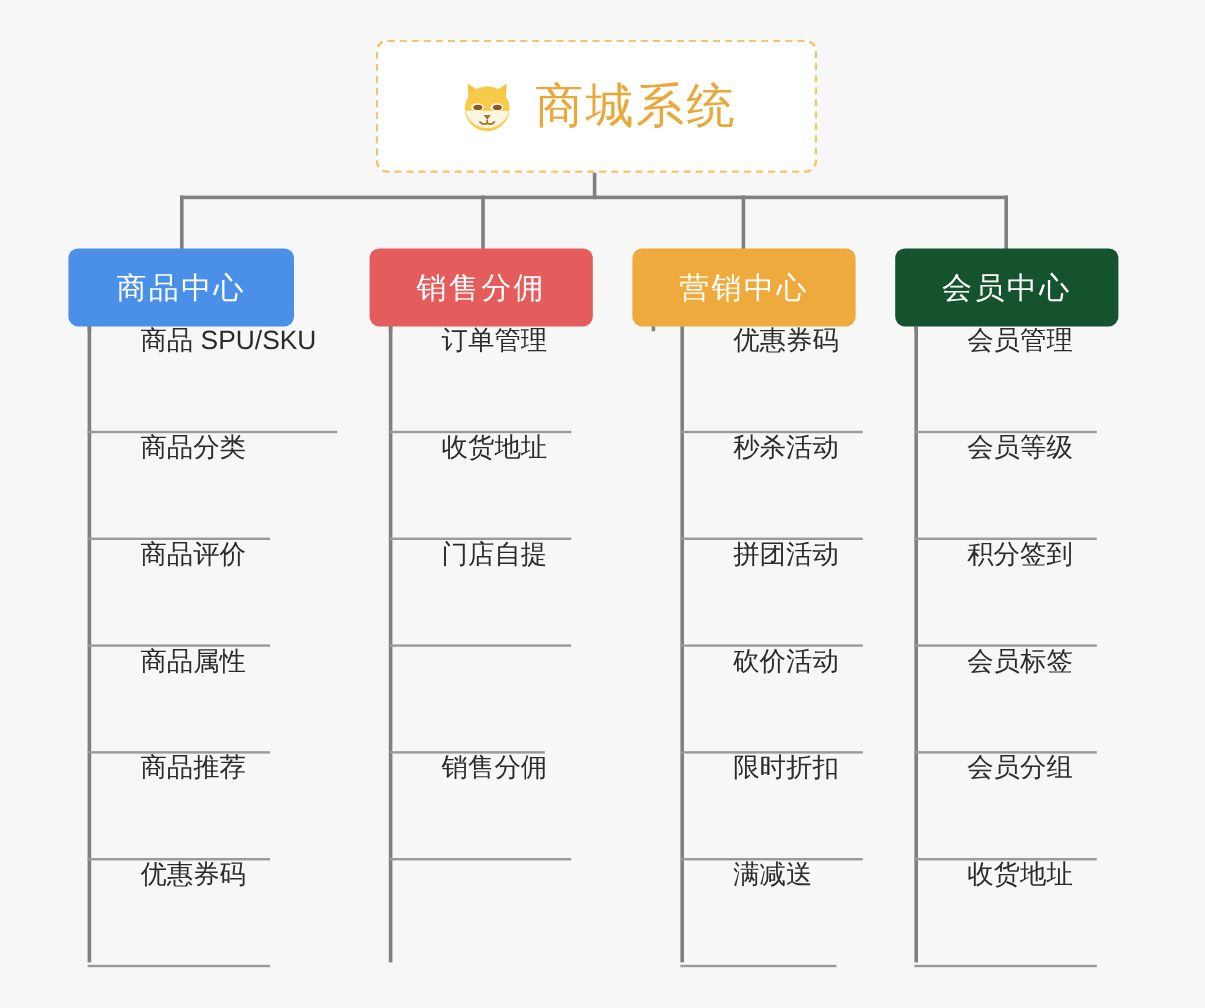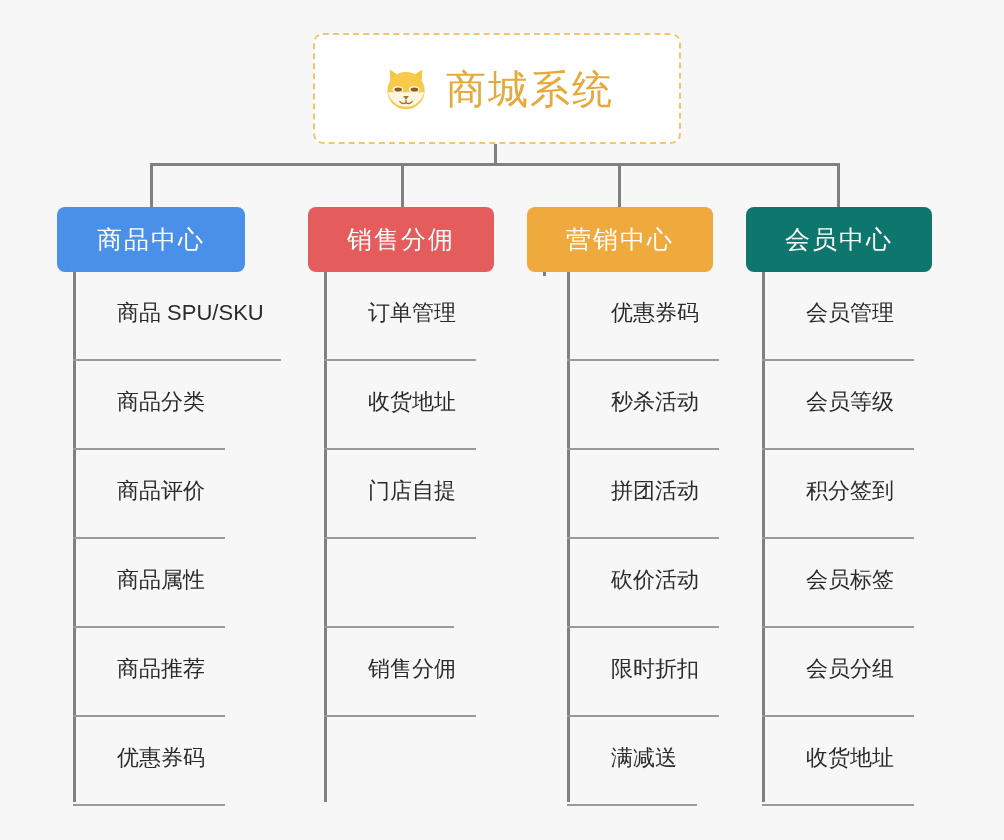--- a/index.html
+++ b/index.html
@@ -80,21 +80,21 @@
     position: absolute;
     left: 0;
     top: 0;
     width: 3px;
     background: #808080;
   }
   .leaf {
     position: relative;
     height: 89px;
     display: flex;
-    align-items: center;
+    align-items: flex-start;
     box-sizing: border-box;
   }
   .leaf-underline {
     position: absolute;
     left: 0;
     bottom: 0;
     height: 2px;
     background: #9a9a9a;
   }
   .leaf-label {
@@ -142,21 +142,21 @@
 
   <div class="category-box" style="left: 57px; top: 207px; width: 188px; background: rgb(74, 144, 232); text-align: center;">
     <span>商品中心</span>
   </div>
   <div class="category-box" style="left: 308px; top: 207px; width: 186px; background: rgb(228, 92, 92);">
     <span>销售分佣</span>
   </div>
   <div class="category-box" style="left: 527px; top: 207px; width: 186px; background: rgb(238, 170, 60);">
     <span>营销中心</span>
   </div>
-  <div class="category-box" style="left: 746px; top: 207px; width: 186px; background: #0f766e;">
+  <div class="category-box" style="left: 746px; top: 207px; width: 186px; background: #14532d;">
     <span>会员中心</span>
   </div>
 
   <div class="branch" style="left:73px; width:210px;">
     <div class="spine" style="height:530px;"></div>
     <div class="leaf">
       <div class="leaf-underline" style="width:208px;"></div>
       <div class="leaf-label">商品 SPU/SKU</div>
     </div>
     <div class="leaf">

